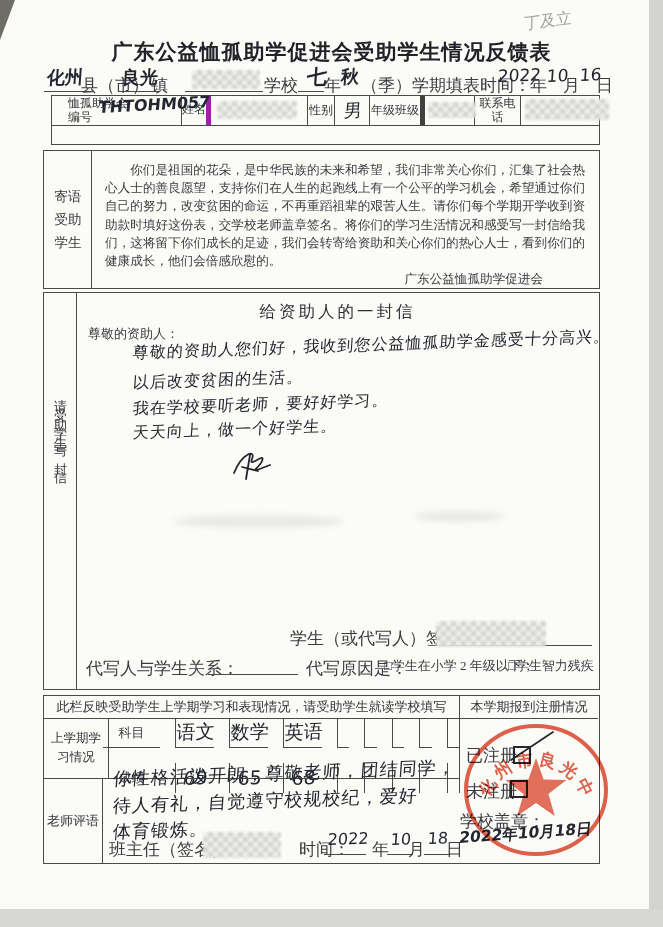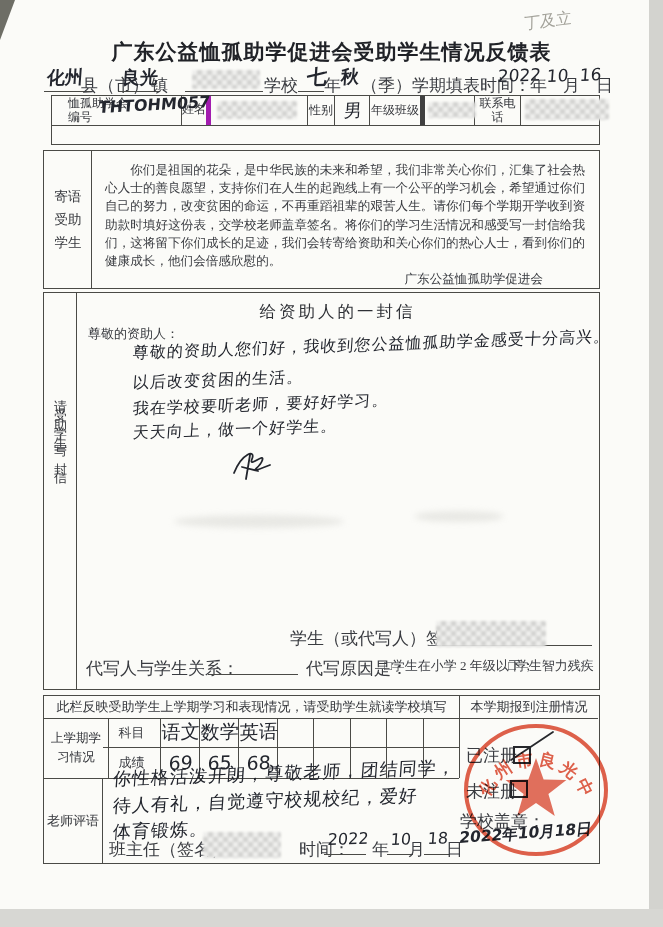--- a/index.html
+++ b/index.html
@@ -21,21 +21,21 @@
       linear-gradient(45deg,#d4d4d2 25%,transparent 25%,transparent 75%,#d4d4d2 75%),
       linear-gradient(45deg,#d4d4d2 25%,#eeeeec 25%,#eeeeec 75%,#d4d4d2 75%);
     background-size:10px 10px;background-position:0 0,5px 5px;filter:blur(1.2px);border-radius:2px;}
   .tbl{border:1.5px solid #4a4a46;}
   .vline{width:1px;background:#4a4a46;}
   .hline{height:1px;background:#4a4a46;}
   .cell-label{display:flex;align-items:center;justify-content:center;text-align:center;}
   .wrap-vert{word-break:break-all;text-align:center;}
   .smudge{background:#d9d9d4;filter:blur(3px);opacity:.55;border-radius:50%;}
   .cb{width:14px;height:14px;border:2px solid #26282c;background:transparent;}
-  .grid-scores{display:grid;grid-template-columns:57px repeat(8,1fr);grid-auto-rows:30px;}
+  .grid-scores{display:grid;grid-template-columns:57px repeat(8,1fr);grid-auto-rows:30px;gap:15px;}
   .grid-scores > div{border-left:1px solid #4a4a46;display:flex;align-items:center;justify-content:center;overflow:visible;}
   .grid-scores > div:nth-child(-n+9){border-bottom:1px solid #4a4a46;}
   .grid-scores > div:first-child{border-left:none;}
   .grid-scores > div:nth-child(10){border-left:none;}
   .score-hw{font-size:19px;transform:skewX(-5deg) rotate(-2deg);}
   .stamp{mix-blend-mode:multiply;opacity:.85;}
   .letter-line{font-size:16px;letter-spacing:1px;}
 </style>
 </head>
 <body>

